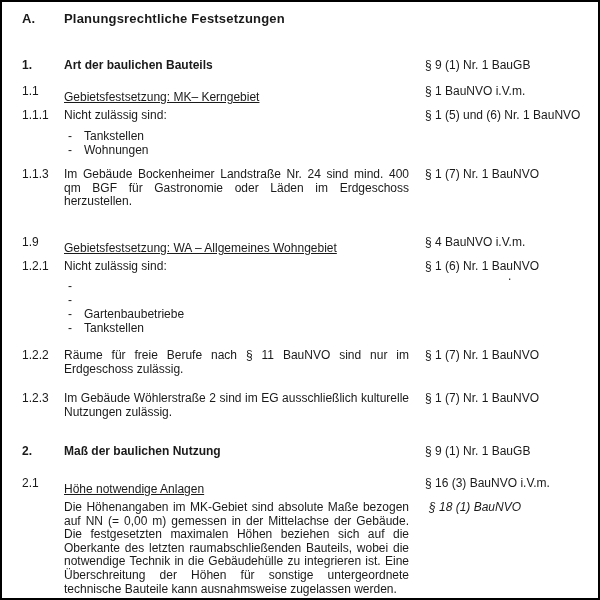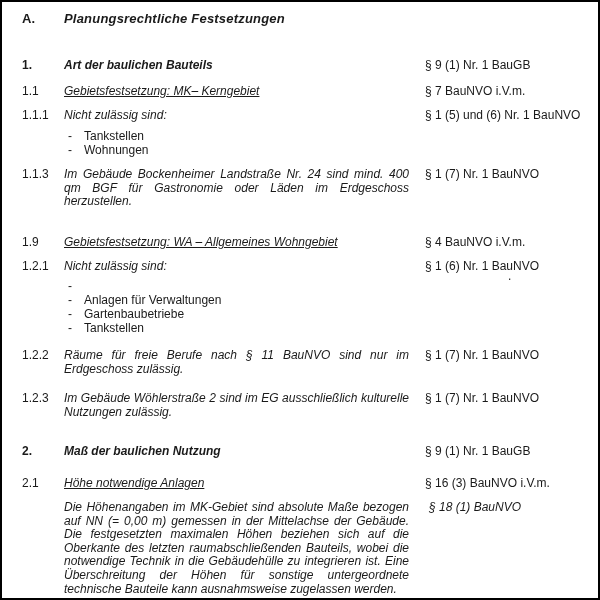--- a/index.html
+++ b/index.html
@@ -10,26 +10,26 @@
     background: #ffffff;
     border: 2px solid #000000;
     overflow: hidden;
     font-family: "Liberation Sans", "DejaVu Sans", sans-serif;
     font-size: 12px;
     line-height: 13.6px;
     color: #1a1a1a;
   }
   .row { position: absolute; left: 0; right: 0; }
   .num  { position: absolute; left: 20px; white-space: nowrap; }
-  .text { position: absolute; left: 62px; width: 345px; font-style: italic; }
+  .text { position: absolute; left: 62px; width: 345px; }
   .ref  { position: absolute; left: 423px; white-space: nowrap; }
   .ref2 { position: absolute; left: 427px; white-space: nowrap; font-style: italic; }
   .bold { font-weight: bold; }
   .hdr  { font-size: 13px; letter-spacing: 0.2px; }
-  .underline { text-decoration: underline; }
+  .underline { text-decoration: underline; margin-top: 6px; }
   .justify { text-align: justify; }
   .list-item { position: absolute; left: 66px; right: 0; height: 14px; }
   .dash { position: absolute; left: 0; }
   .item-label { position: absolute; left: 16px; white-space: nowrap; }
   .li-0 { top: 0; } .li-1 { top: 14px; } .li-2 { top: 28px; } .li-3 { top: 42px; }
   .artifact { position: absolute; left: 506px; top: 268px; font-size: 12px; color: #222; }
 </style>
 </head>
 <body>
 
@@ -42,21 +42,21 @@
 
   <div class="row" style="top:57px">
     <div class="num bold">1.</div>
     <div class="text bold">Art der baulichen Bauteils</div>
     <div class="ref">§ 9 (1) Nr. 1 BauGB</div>
   </div>
 
   <div class="row" style="top:83px">
     <div class="num">1.1</div>
     <div class="text underline">Gebietsfestsetzung: MK– Kerngebiet</div>
-    <div class="ref">§ 7 BauNVO i.V.m.</div>
+    <div class="ref">§ 1 BauNVO i.V.m.</div>
   </div>
 
   <div class="row" style="top:107px">
     <div class="num">1.1.1</div>
     <div class="text">Nicht zulässig sind:</div>
     <div class="ref">§ 1 (5) und (6) Nr. 1 BauNVO</div>
   </div>
 
   <div class="row" style="top:128px; height:28px">
     <div class="list-item li-0">
@@ -88,21 +88,20 @@
   </div>
 
   <div class="artifact">.</div>
 
   <div class="row" style="top:278px; height:56px">
     <div class="list-item li-0">
       <span class="dash">-</span>
     </div>
     <div class="list-item li-1">
       <span class="dash">-</span>
-      <span class="item-label">Anlagen für Verwaltungen</span>
     </div>
     <div class="list-item li-2">
       <span class="dash">-</span>
       <span class="item-label">Gartenbaubetriebe</span>
     </div>
     <div class="list-item li-3">
       <span class="dash">-</span>
       <span class="item-label">Tankstellen</span>
     </div>
   </div>

